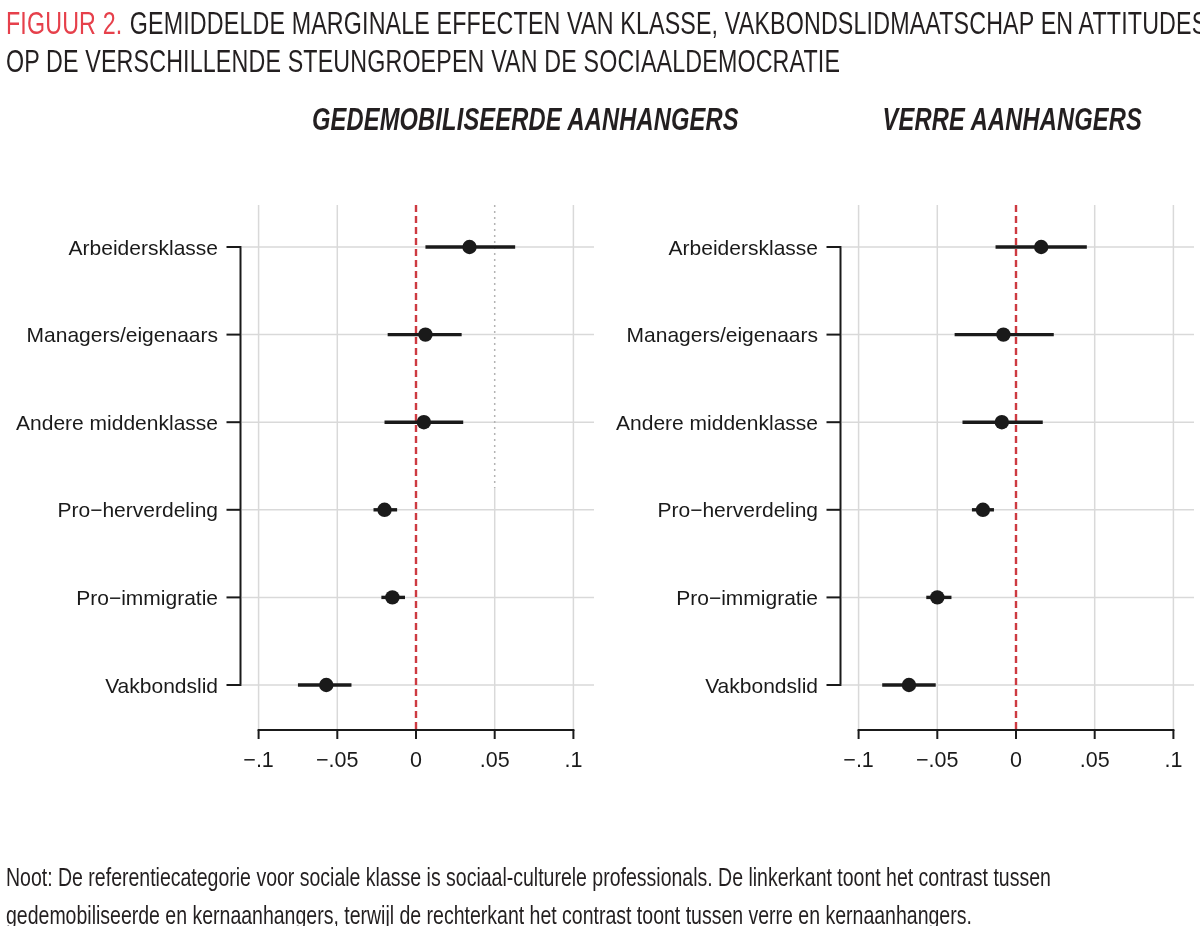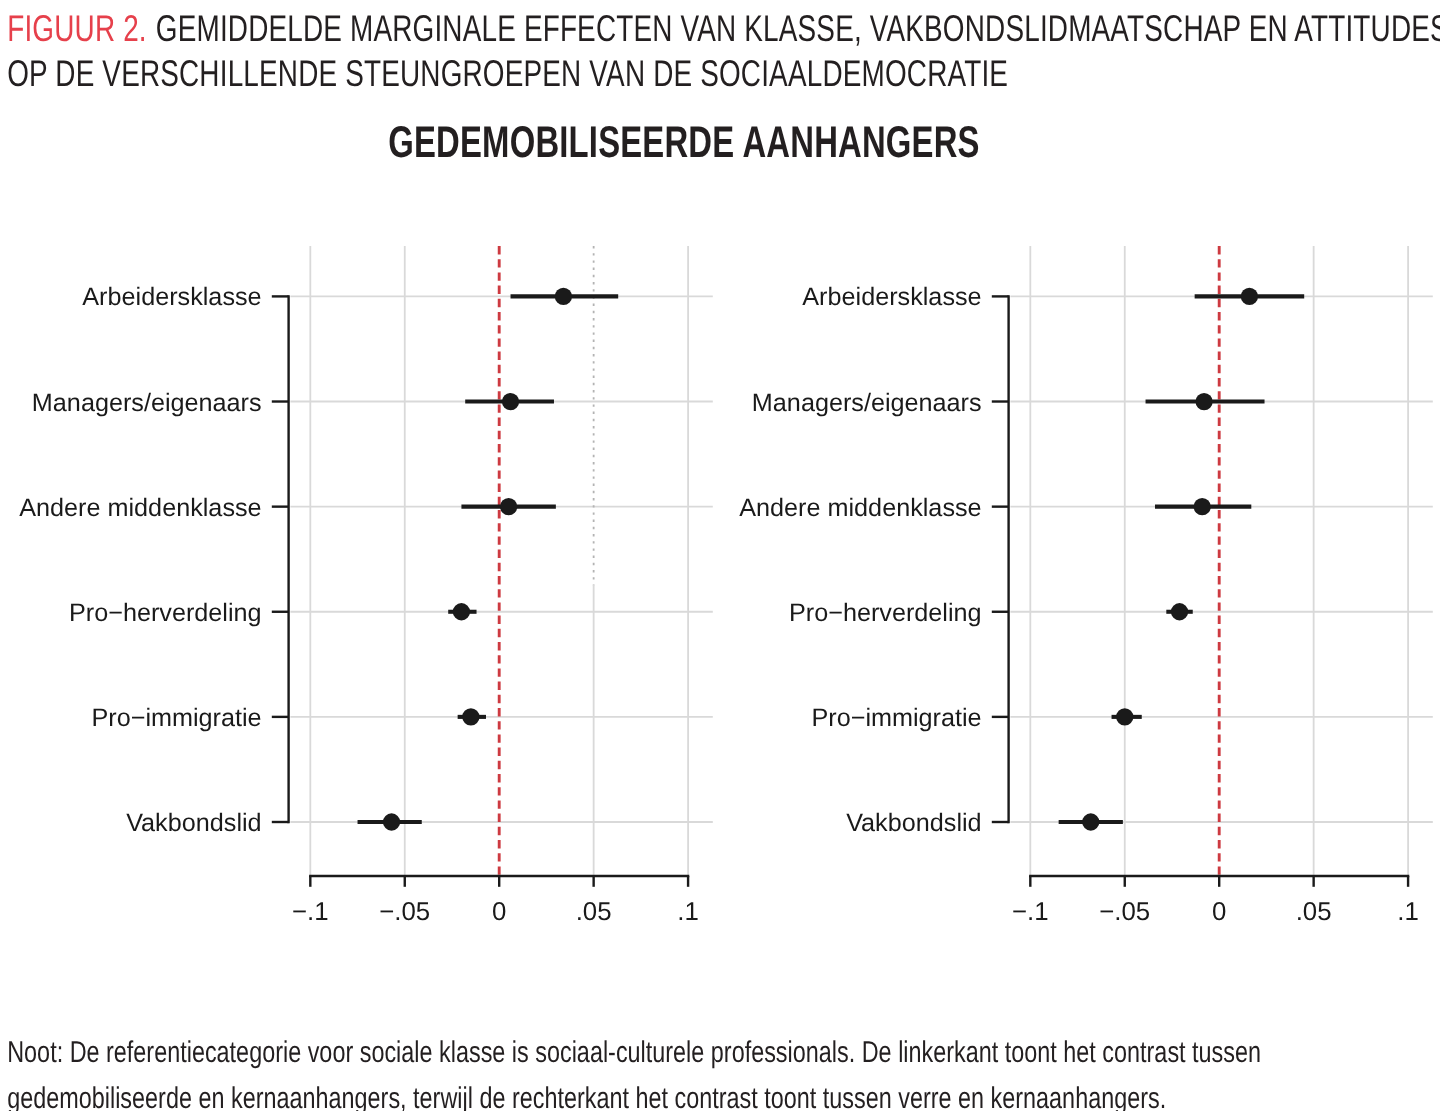--- a/index.html
+++ b/index.html
@@ -10,21 +10,21 @@
   
   .fig-title{
     position:absolute;left:6px;top:5px;width:1595px;
     transform:scaleX(0.75);transform-origin:0 0;
     font-size:31px;line-height:38px;font-weight:400;letter-spacing:0.2px;
     color:#231f20;white-space:nowrap;
   }
   .fig-label{margin-right:10px;}
   .panel-title{
     position:absolute;top:102px;width:357px;text-align:left;
-    font-size:37px;line-height:34px;font-weight:700;white-space:nowrap;
+    font-size:32px;line-height:34px;font-weight:700;white-space:nowrap;font-style:italic;
   }
   .panel-title>span{display:inline-block;transform:scaleX(0.74);letter-spacing:0.2px;}
   #panel-title-left{left:237px;}
   #panel-title-right{left:837px;}
   .note{
     position:absolute;left:6px;top:858px;width:1530px;
     transform:scaleX(0.78);transform-origin:0 0;
     font-size:25px;line-height:38px;font-weight:400;color:#231f20;
     white-space:nowrap;
   }
@@ -35,20 +35,21 @@
 <body>
 
 <div class="page">
 
   <div class="fig-title">
     <div><span class="fig-label" style="color: rgb(230, 64, 75);">FIGUUR 2.</span><span>GEMIDDELDE MARGINALE EFFECTEN VAN KLASSE, VAKBONDSLIDMAATSCHAP EN ATTITUDES</span></div>
     <div>OP DE VERSCHILLENDE STEUNGROEPEN VAN DE SOCIAALDEMOCRATIE</div>
   </div>
 
   <div class="panel-title" id="panel-title-left"><span>GEDEMOBILISEERDE AANHANGERS</span></div>
+  <div class="panel-title" id="panel-title-right"><span>VERRE AANHANGERS</span></div>
 
   <svg id="chart" width="1200" height="926" viewBox="0 0 1200 926">
       <line x1="242" y1="247" x2="594" y2="247" stroke="#d9d9d9" stroke-width="1.5"></line>
       <line x1="242" y1="334.6" x2="594" y2="334.6" stroke="#d9d9d9" stroke-width="1.5"></line>
       <line x1="242" y1="422.2" x2="594" y2="422.2" stroke="#d9d9d9" stroke-width="1.5"></line>
       <line x1="242" y1="509.8" x2="594" y2="509.8" stroke="#d9d9d9" stroke-width="1.5"></line>
       <line x1="242" y1="597.4" x2="594" y2="597.4" stroke="#d9d9d9" stroke-width="1.5"></line>
       <line x1="242" y1="685" x2="594" y2="685" stroke="#d9d9d9" stroke-width="1.5"></line>
       <line x1="258.6" y1="205" x2="258.6" y2="730" stroke="#d9d9d9" stroke-width="1.5"></line>
       <line x1="337.3" y1="205" x2="337.3" y2="730" stroke="#d9d9d9" stroke-width="1.5"></line>

